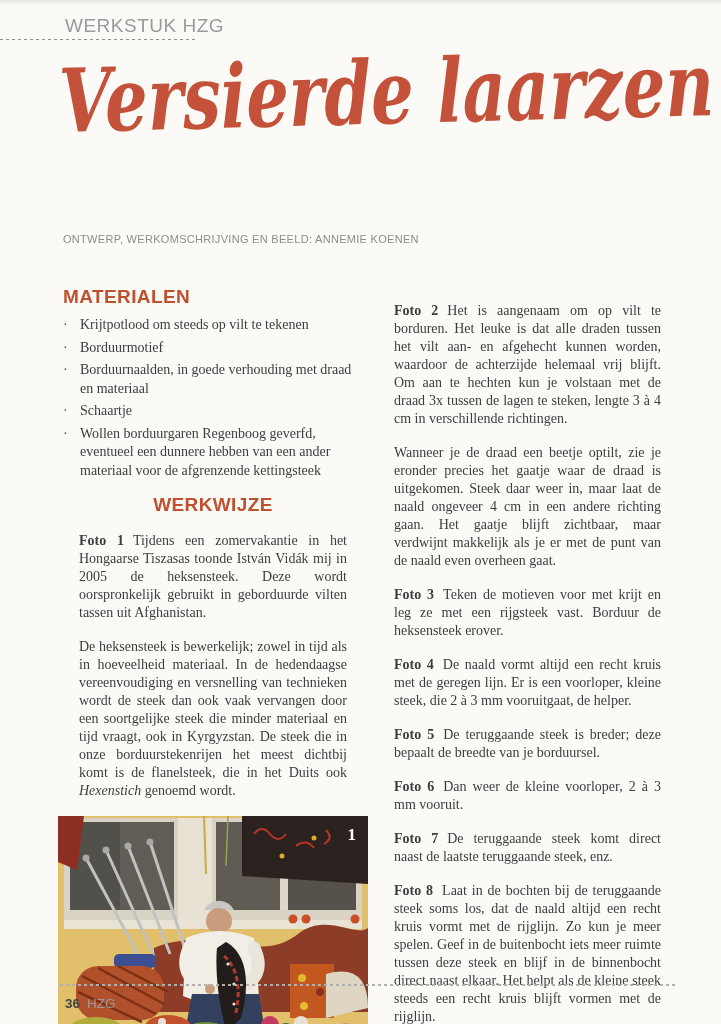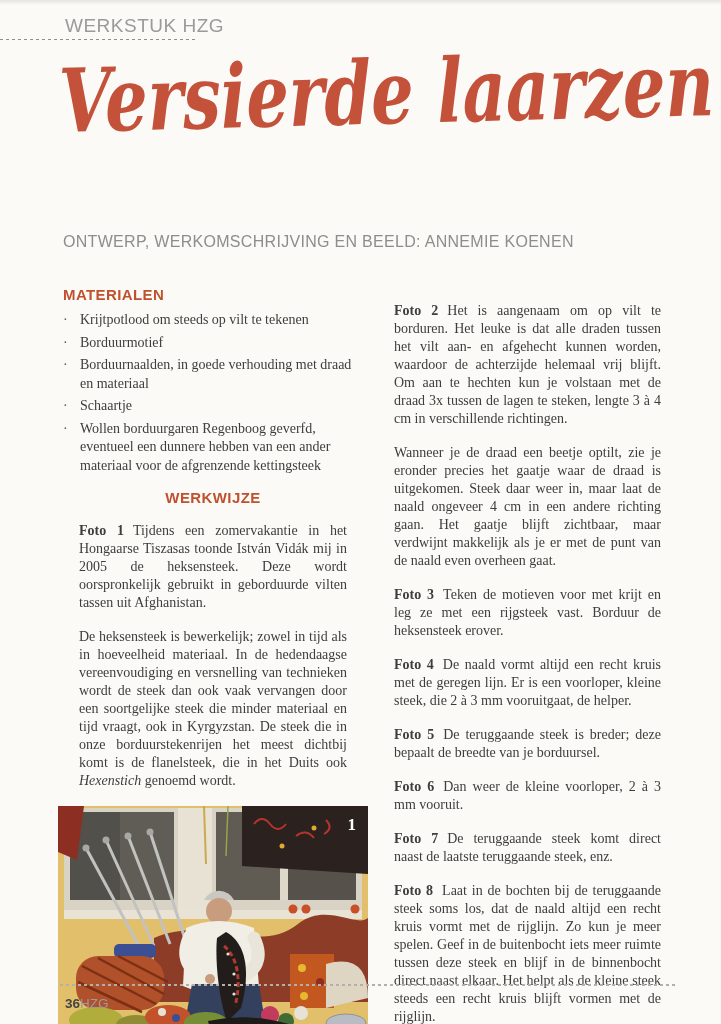--- a/index.html
+++ b/index.html
@@ -32,28 +32,28 @@
   }
   .title-wrap{
     position:absolute;left:56px;top:34px;width:665px;height:132px;z-index:2;
   }
   .intro{
     position:absolute;left:63px;top:164px;width:652px;
     font-size:16.5px;line-height:30px;letter-spacing:-.2px;color:#7b7b7b;
   }
   .byline{
     position:absolute;left:63px;top:233px;
-    font-size:16px;letter-spacing:.3px;color:#8d8d8d;
+    font-size:11px;letter-spacing:.3px;color:#8d8d8d;
   }
   .col{position:absolute;top:286px;width:300px;color:#3d3d3d;}
   .col-left{left:63px;}
   .col-right{left:378px;width:299px;}
   .section-heading{
     margin:0 0 8px 0;
-    font-size:15px;font-weight:bold;letter-spacing:.4px;color:#bf512f;
+    font-size:19px;font-weight:bold;letter-spacing:.4px;color:#bf512f;
   }
   .mat-list{margin:0 0 12px 0;}
   .mat-item{
     display:flex;margin-bottom:4px;
     font-family:"Liberation Serif", serif;font-size:14px;line-height:18.5px;
   }
   .bullet{flex:none;width:17px;color:#5a5a5a;font-size:14px;}
   .mat-text{flex:1;}
   .bodytext p, .step{
     margin:16px;font-family:"Liberation Serif", serif;
@@ -67,21 +67,21 @@
     display:block;margin:8px 0 0 -5px;width:310px;height:240px;
   }
   .footer-rule{
     position:absolute;left:60px;top:984px;width:617px;height:1.5px;
     background:repeating-linear-gradient(90deg,#b3b0ab 0 3px,transparent 3px 6px);
   }
   .pageno-row{
     position:absolute;left:65px;top:996px;font-size:13.5px;
   }
   .pageno{font-weight:bold;color:#444;}
-  .mag{color:#9c9c9c;}
+  .mag{color:#9c9c9c;margin-left:7px;}
 </style>
 </head>
 <body>
 
 <div class="page">
 
   <div class="kicker">WERKSTUK HZG</div>
   <div class="rule-top"></div>
 
   <div class="title-wrap">

